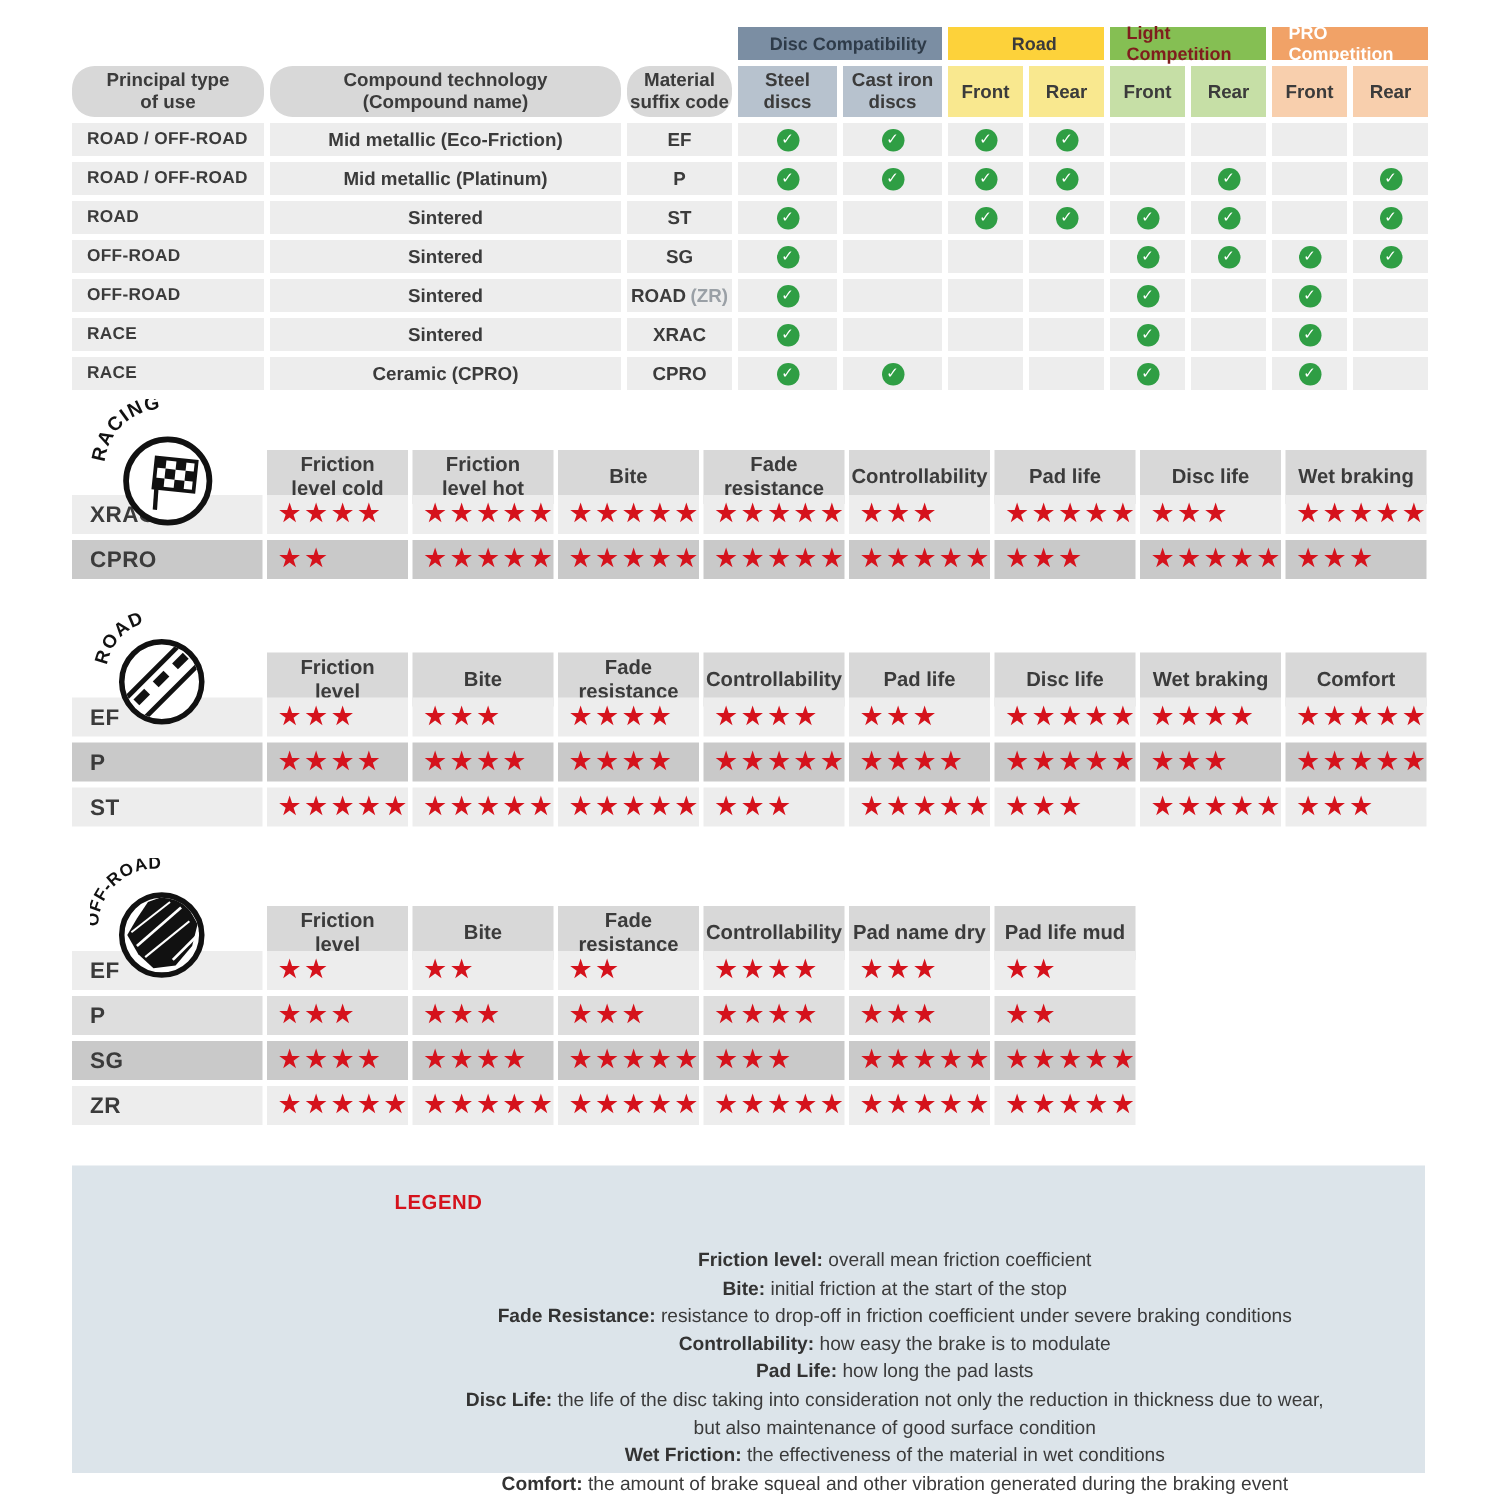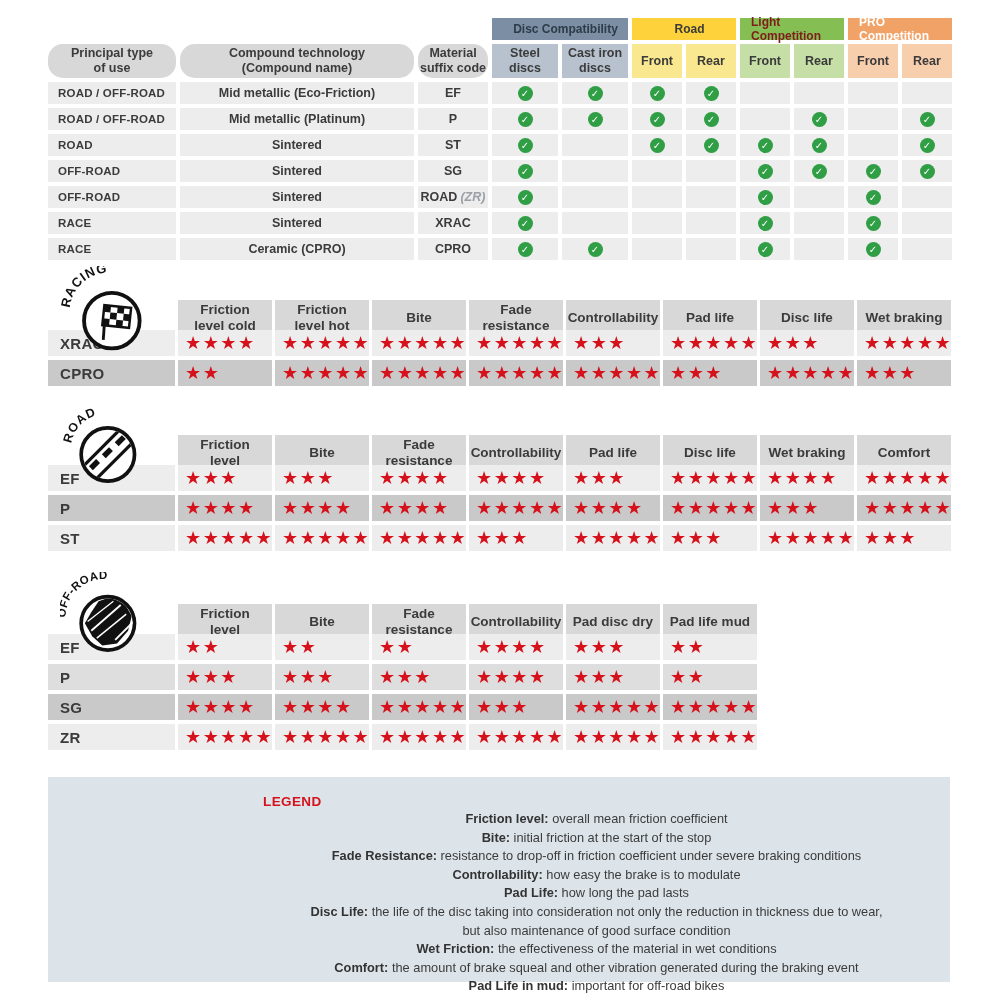--- a/index.html
+++ b/index.html
@@ -32,21 +32,21 @@
   .g-green{background:var(--green);color:#7f1d1d;}
   .g-orange{background:var(--orange);color:#ffffff;}
   .head{font-weight:bold;font-size:12.5px;line-height:1.18;text-align:center;white-space:pre-line;color:#3b3b3b;}
   .h-gray{background:var(--head-gray);border-radius:15px;}
   .h-slate-sub{background:var(--slate-sub);}
   .h-yellow-sub{background:var(--yellow-sub);}
   .h-green-sub{background:var(--green-sub);}
   .h-orange-sub{background:var(--orange-sub);}
   .data{background:var(--cell-light);font-weight:bold;font-size:12.5px;}
   .use{justify-content:flex-start;padding-left:10px;font-size:11.5px;letter-spacing:.2px;}
-  .code-note{color:#9aa0a6;font-weight:bold;margin-left:3px;font-style:italic;}
+  .code-note{color:#9aa0a6;font-weight:bold;margin-left:3px;}
   .chk{
     width:15px;height:15px;border-radius:50%;background:var(--check);color:#fff;
     display:flex;align-items:center;justify-content:center;
     font-size:10px;font-weight:bold;font-family:"DejaVu Sans",sans-serif;
   }
 
   
   .section{position:absolute;left:48px;}
   #racing{top:268px;} #road{top:407px;} #offroad{top:574px;}
   .sec-icon{position:absolute;left:12px;top:-2px;}
@@ -68,21 +68,21 @@
   }
   .light{background:var(--cell-light);}
   .mid{background:var(--cell-mid);}
   .dark{background:var(--cell-dark);}
 
   
   #legend{
     position:absolute;left:48px;top:777px;width:902px;height:205px;
     background:var(--legend-bg);box-sizing:border-box;padding:17px 20px 0 215px;
   }
-  .lg-title{color:var(--red);font-weight:bold;font-size:13.5px;margin-bottom:1px;letter-spacing:.4px;}
+  .lg-title{color:var(--red);font-weight:bold;font-size:13.5px;margin-bottom:22px;letter-spacing:.4px;}
   .lg-line{font-size:12.8px;line-height:18.6px;color:var(--ink);text-align:center;}
   .lg-line b{color:#333;}
 
   svg text{font-family:"Liberation Sans",sans-serif;}
 </style>
 </head>
 <body>
 
 <div id="compat-grid">
     <div class="cell" style="grid-column: 1 / span 3;"></div>
@@ -401,21 +401,21 @@
     </g>
   </svg>
   <div class="rate-grid" style="grid-template-columns: 127px repeat(6, 94px);">
       <div class="cell no-bg"></div>
       <div class="cell sec-head">Friction
 level</div>
       <div class="cell sec-head">Bite</div>
       <div class="cell sec-head">Fade
 resistance</div>
       <div class="cell sec-head">Controllability</div>
-      <div class="cell sec-head">Pad disc dry</div>
+      <div class="cell sec-head">Pad name dry</div>
       <div class="cell sec-head">Pad life mud</div>
       <div class="cell rlabel light">EF</div>
       <div class="cell stars light">★★</div>
       <div class="cell stars light">★★</div>
       <div class="cell stars light">★★</div>
       <div class="cell stars light">★★★★</div>
       <div class="cell stars light">★★★</div>
       <div class="cell stars light">★★</div>
       <div class="cell rlabel mid">P</div>
       <div class="cell stars mid">★★★</div>

